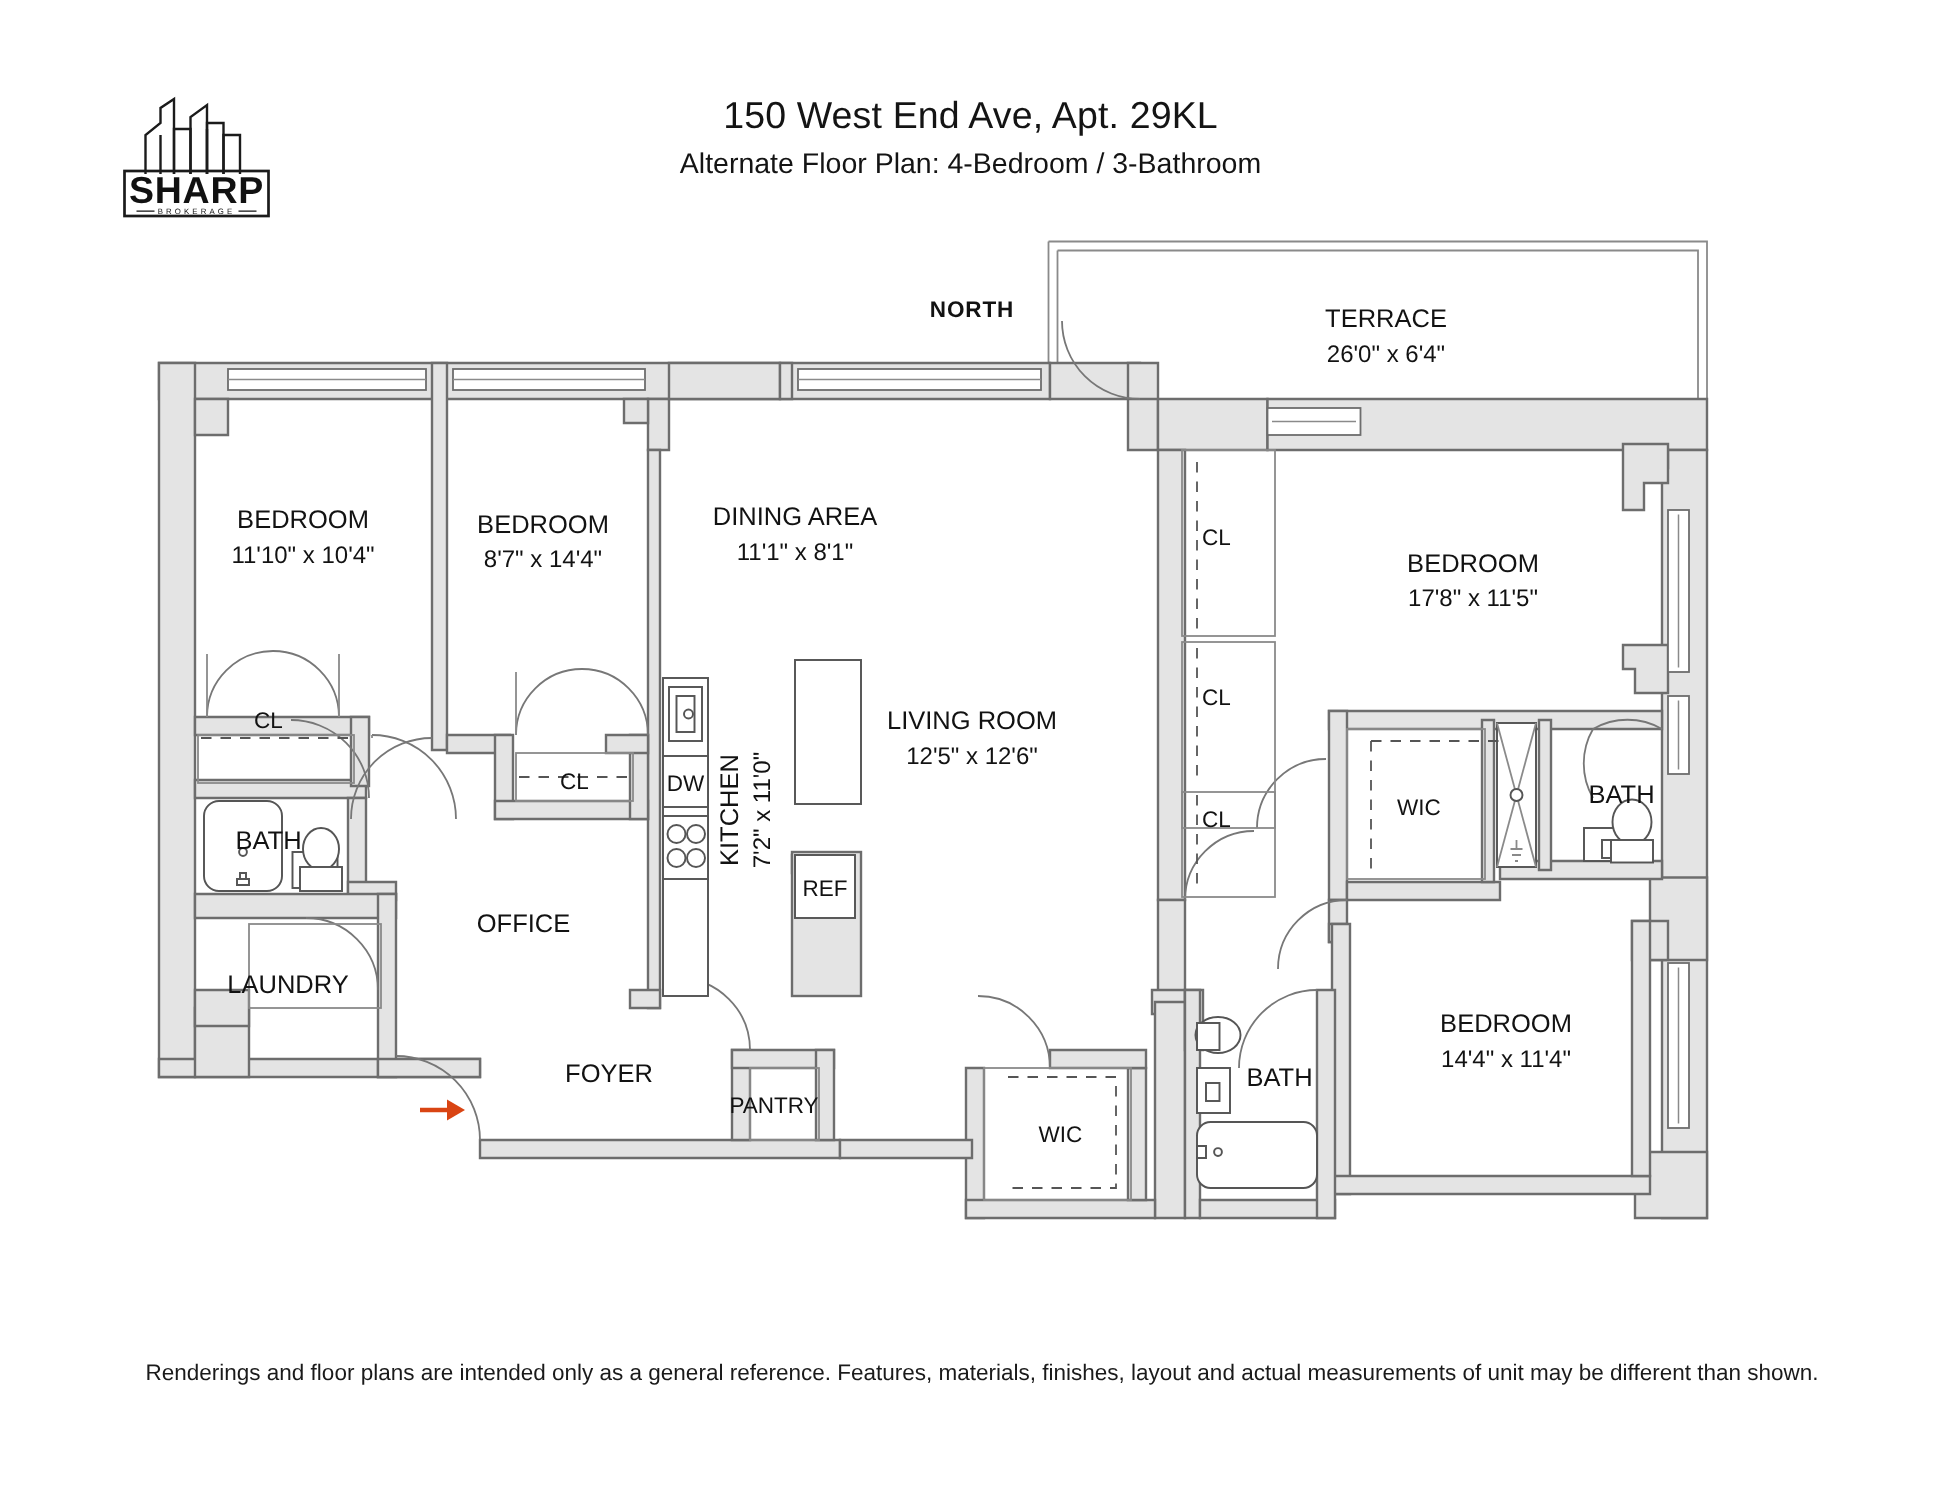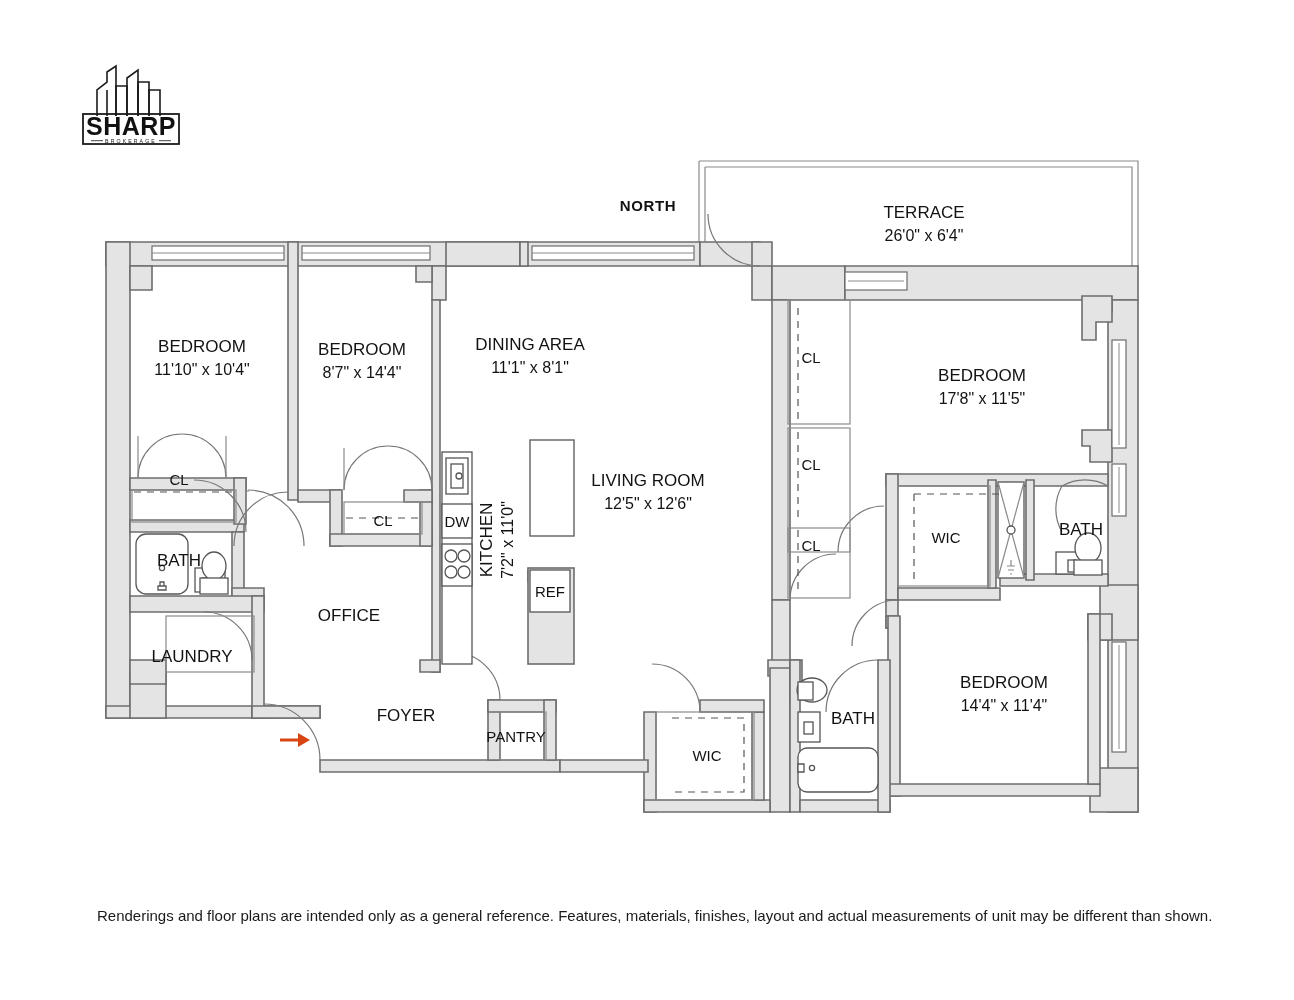--- a/index.html
+++ b/index.html
@@ -49,20 +49,24 @@
         <path d="M32 30 L32 56 M63 26 L63 56"></path>
       </g>
       <rect x="8" y="54" width="96" height="30" fill="none" stroke="#1b1b1b" stroke-width="1.8"></rect>
       <text x="56" y="75" text-anchor="middle" font-family="Liberation Sans, sans-serif" font-size="25" font-weight="bold" letter-spacing="0.5" fill="#111">SHARP</text>
       <text x="56" y="82.5" text-anchor="middle" font-family="Liberation Sans, sans-serif" font-size="5.2" letter-spacing="2.1" fill="#111">BROKERAGE</text>
       <line x1="16" y1="80.7" x2="28" y2="80.7" stroke="#111" stroke-width="0.8"></line>
       <line x1="84" y1="80.7" x2="96" y2="80.7" stroke="#111" stroke-width="0.8"></line>
     </svg>
   </div>
 
+  <div class="title-block">
+    <div class="title-main">150 West End Ave, Apt. 29KL</div>
+    <div class="title-sub">Alternate Floor Plan:  4-Bedroom / 3-Bathroom</div>
+  </div>
 
   <svg id="plan" viewBox="0 0 1294 1000">
     <defs>
       <style>
         .w   { fill:#e4e4e4; stroke:#6d6d6d; stroke-width:1.6; }
         .wl  { fill:none;    stroke:#6d6d6d; stroke-width:1.6; }
         .thin{ fill:none;    stroke:#8a8a8a; stroke-width:1.2; }
         .fix { fill:#ffffff; stroke:#555555; stroke-width:1.3; }
         .dash{ fill:none; stroke:#555; stroke-width:1.2; stroke-dasharray:7 6; }
         .swing{ fill:none; stroke:#777; stroke-width:1.2; }

